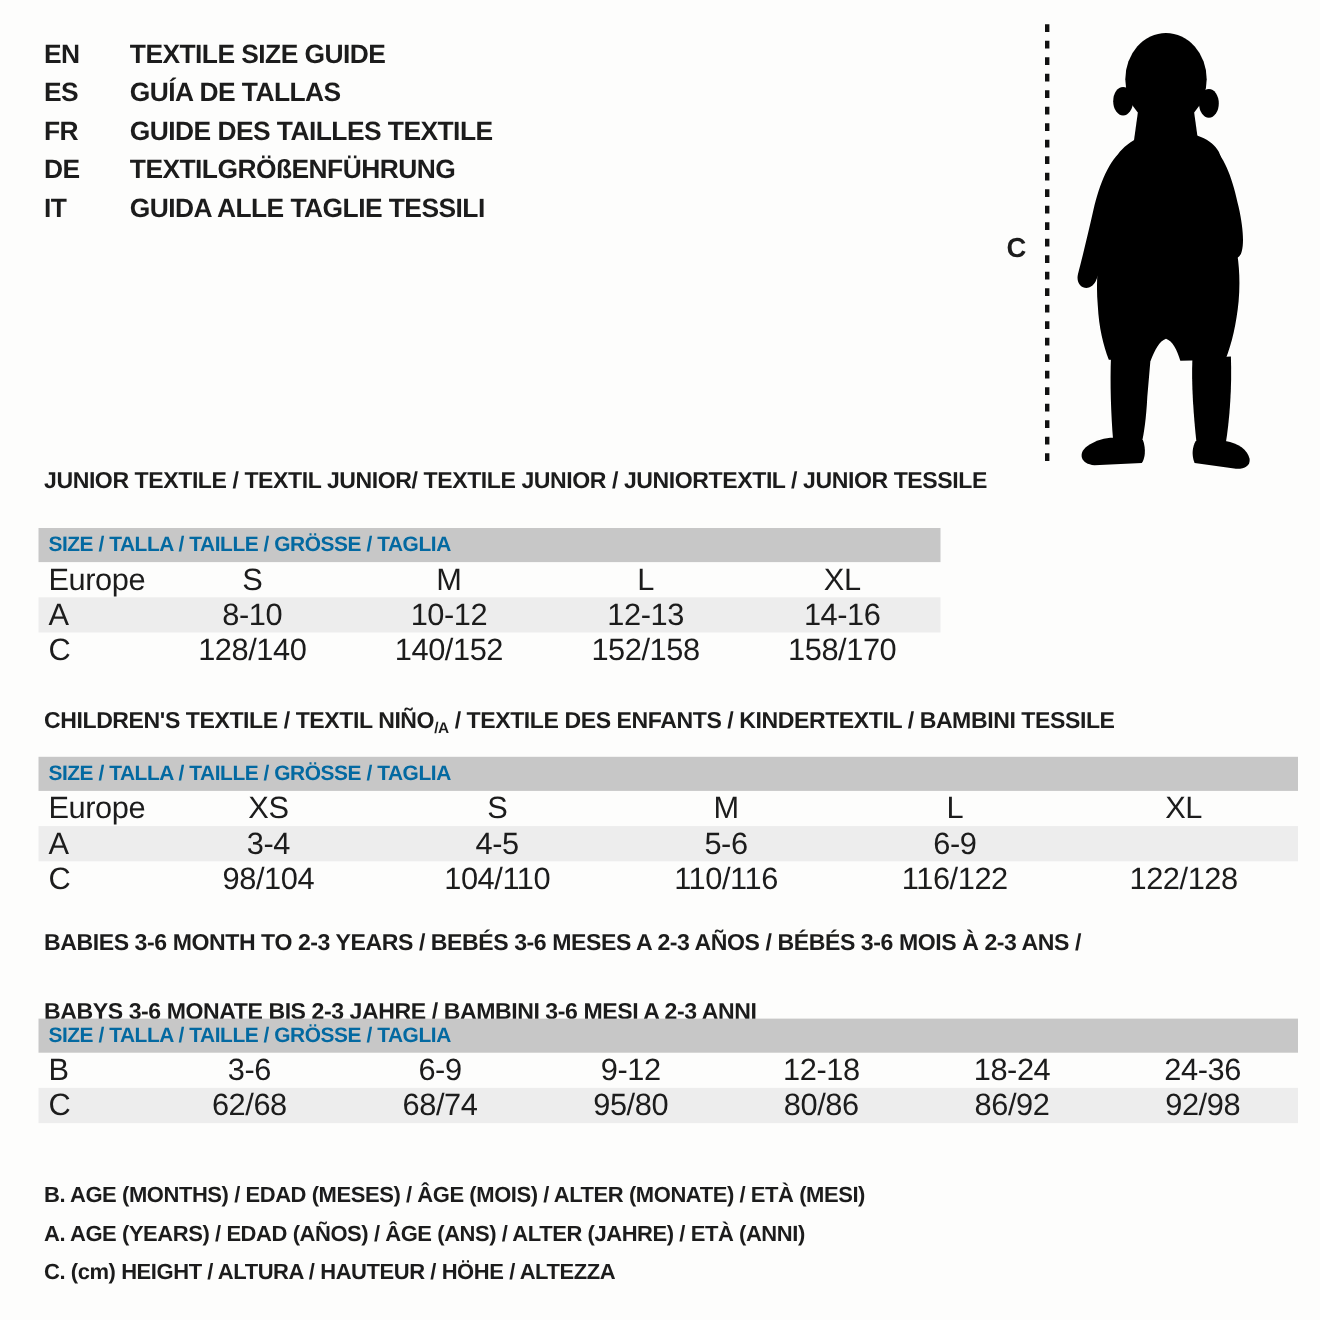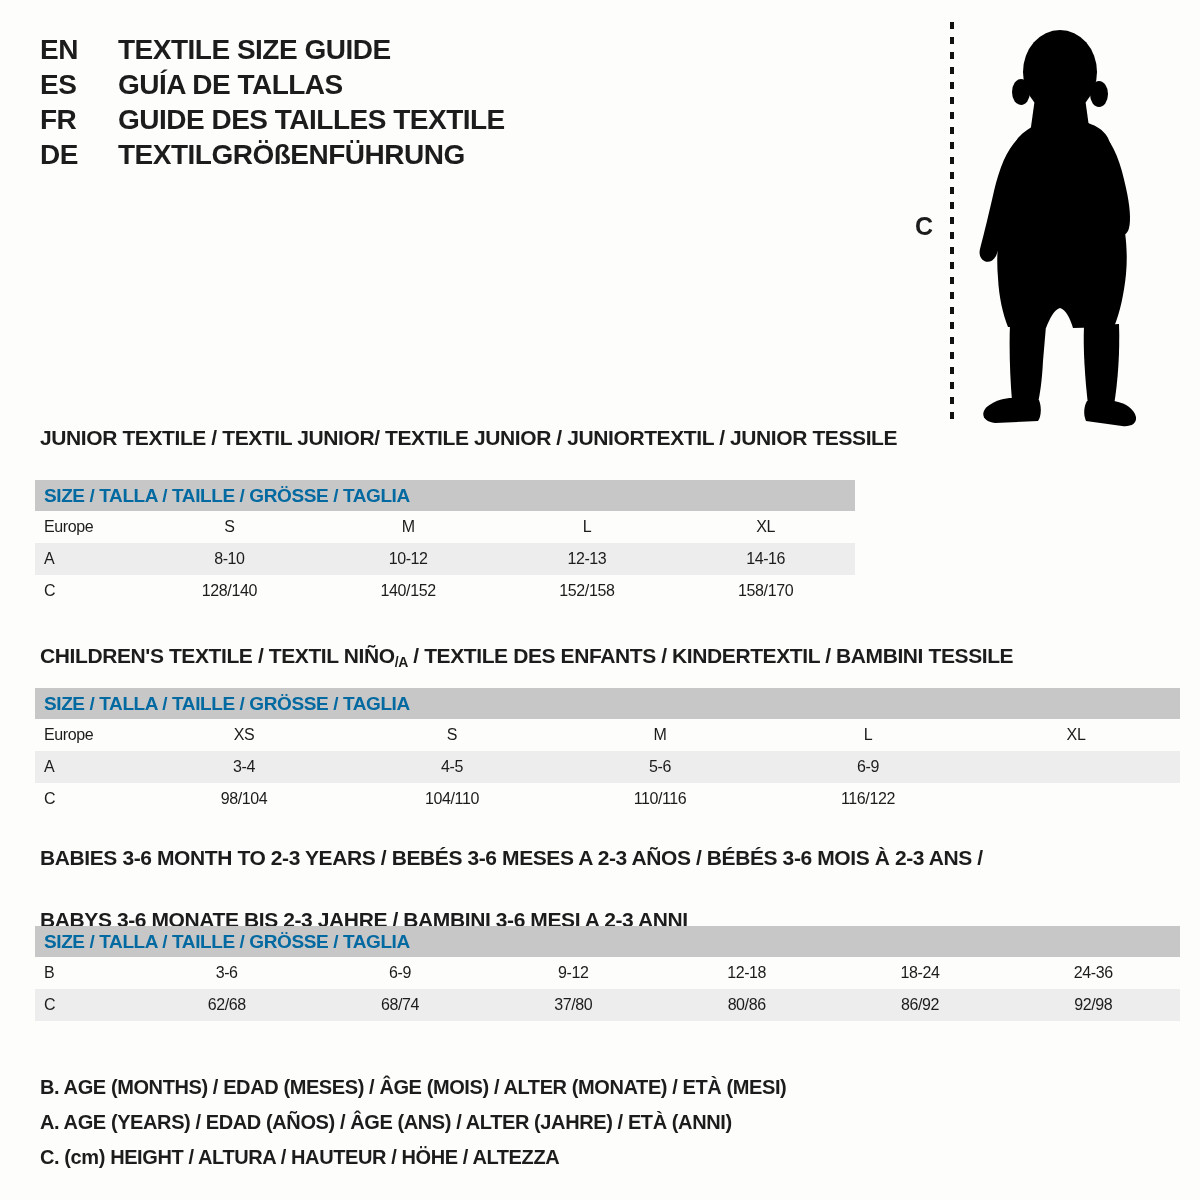--- a/index.html
+++ b/index.html
@@ -16,21 +16,21 @@
     background: #fdfdfc;
   }
 
   
   .langs {
     position: absolute; left: 40px; top: 32px;
   }
   .lang-row {
     display: flex;
     height: 35px; line-height: 35px;
-    font-size: 28px; font-weight: 700;
+    font-size: 24px; font-weight: 700;
     letter-spacing: -0.5px;
   }
   .lang-code { width: 78px; flex: 0 0 78px; }
   .lang-title { white-space: nowrap; }
 
   
   .figure-wrap { position: absolute; left: 900px; top: 6px; width: 300px; height: 428px; }
   .figure-wrap svg { display: block; }
   .figure-c-label {
     position: absolute; left: 915px; top: 212px;
@@ -50,21 +50,21 @@
   .size-head {
     height: 31px; line-height: 31px;
     background: #c7c7c7; color: #0369a1;
     font-size: 19px; font-weight: 700;
     letter-spacing: -0.4px;
     padding-left: 9px;
   }
   .trow {
     display: grid;
     height: 32px; line-height: 32px;
-    font-size: 16px; letter-spacing: -0.4px;
+    font-size: 28px; letter-spacing: -0.4px;
   }
   .trow.alt { background: #ededed; }
   .c4 { grid-template-columns: 105px repeat(4, 1fr); }
   .c5 { grid-template-columns: 105px repeat(5, 1fr); }
   .c6 { grid-template-columns: 105px repeat(6, 1fr); }
   .cell { text-align: center; white-space: nowrap; }
   .cell.lbl { text-align: left; padding-left: 9px; }
 
   .w-junior { width: 820px; }
   .w-wide   { width: 1145px; }
@@ -91,20 +91,24 @@
       <span class="lang-code">ES</span>
       <span class="lang-title">GUÍA DE TALLAS</span>
     </div>
     <div class="lang-row">
       <span class="lang-code">FR</span>
       <span class="lang-title">GUIDE DES TAILLES TEXTILE</span>
     </div>
     <div class="lang-row">
       <span class="lang-code">DE</span>
       <span class="lang-title">TEXTILGRÖßENFÜHRUNG</span>
+    </div>
+    <div class="lang-row">
+      <span class="lang-code">IT</span>
+      <span class="lang-title">GUIDA ALLE TAGLIE TESSILI</span>
     </div>
   </div>
 
   <div class="figure-wrap">
     <svg width="300" height="428" viewBox="0 0 300 428">
       <line x1="52" y1="16" x2="52" y2="418" stroke="#111" stroke-width="4" stroke-dasharray="7 8"></line>
       <g fill="#000">
         <ellipse cx="160" cy="66" rx="37" ry="42"></ellipse>
         <ellipse cx="121" cy="86" rx="9" ry="13"></ellipse>
         <ellipse cx="199" cy="88" rx="9" ry="13"></ellipse>
@@ -167,41 +171,42 @@
       <span class="cell">4-5</span>
       <span class="cell">5-6</span>
       <span class="cell">6-9</span>
     </div>
     <div class="trow c5">
       <span class="cell lbl">C</span>
       <span class="cell">98/104</span>
       <span class="cell">104/110</span>
       <span class="cell">110/116</span>
       <span class="cell">116/122</span>
+      <span class="cell">122/128</span>
     </div>
   </div>
 
   <div class="sec-title" style="top:846px;">BABIES 3-6 MONTH TO 2-3 YEARS / BEBÉS 3-6 MESES A 2-3 AÑOS / BÉBÉS 3-6 MOIS À 2-3 ANS /</div>
   <div class="sec-title" style="top:880px;margin-top:28px;">BABYS 3-6 MONATE BIS 2-3 JAHRE / BAMBINI 3-6 MESI A 2-3 ANNI</div>
   <div class="size-table w-wide" style="top:926px;">
     <div class="size-head">SIZE / TALLA / TAILLE / GRÖSSE / TAGLIA</div>
     <div class="trow c6">
       <span class="cell lbl">B</span>
       <span class="cell">3-6</span>
       <span class="cell">6-9</span>
       <span class="cell">9-12</span>
       <span class="cell">12-18</span>
       <span class="cell">18-24</span>
       <span class="cell">24-36</span>
     </div>
     <div class="trow c6 alt">
       <span class="cell lbl">C</span>
       <span class="cell">62/68</span>
       <span class="cell">68/74</span>
-      <span class="cell">37/80</span>
+      <span class="cell">95/80</span>
       <span class="cell">80/86</span>
       <span class="cell">86/92</span>
       <span class="cell">92/98</span>
     </div>
   </div>
 
   <div class="legend">
     <div class="legend-line">B. AGE (MONTHS) / EDAD (MESES) / ÂGE (MOIS) / ALTER (MONATE) / ETÀ (MESI)</div>
     <div class="legend-line">A. AGE (YEARS) / EDAD (AÑOS) / ÂGE (ANS) / ALTER (JAHRE) / ETÀ (ANNI)</div>
     <div class="legend-line">C. (cm) HEIGHT / ALTURA / HAUTEUR / HÖHE / ALTEZZA</div>

